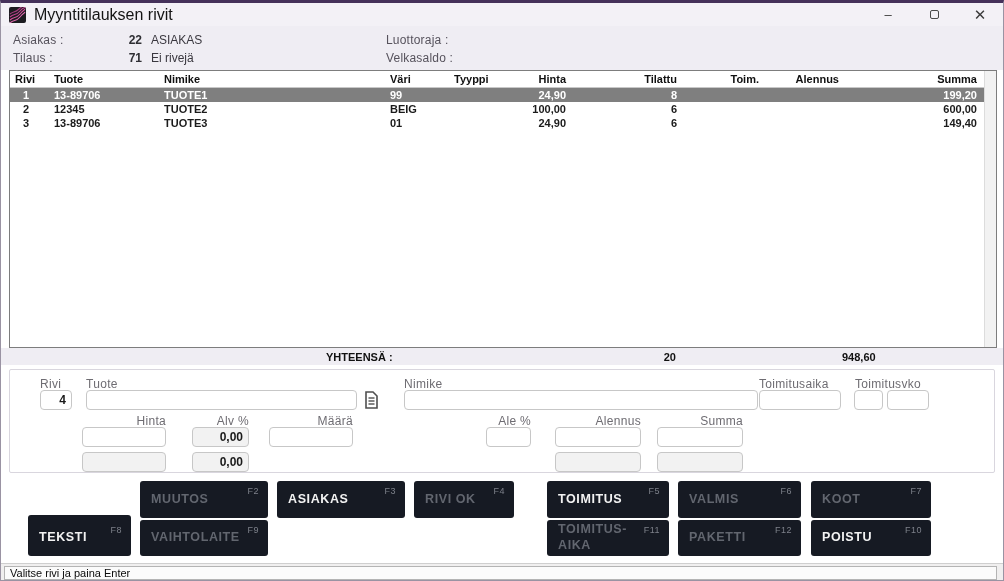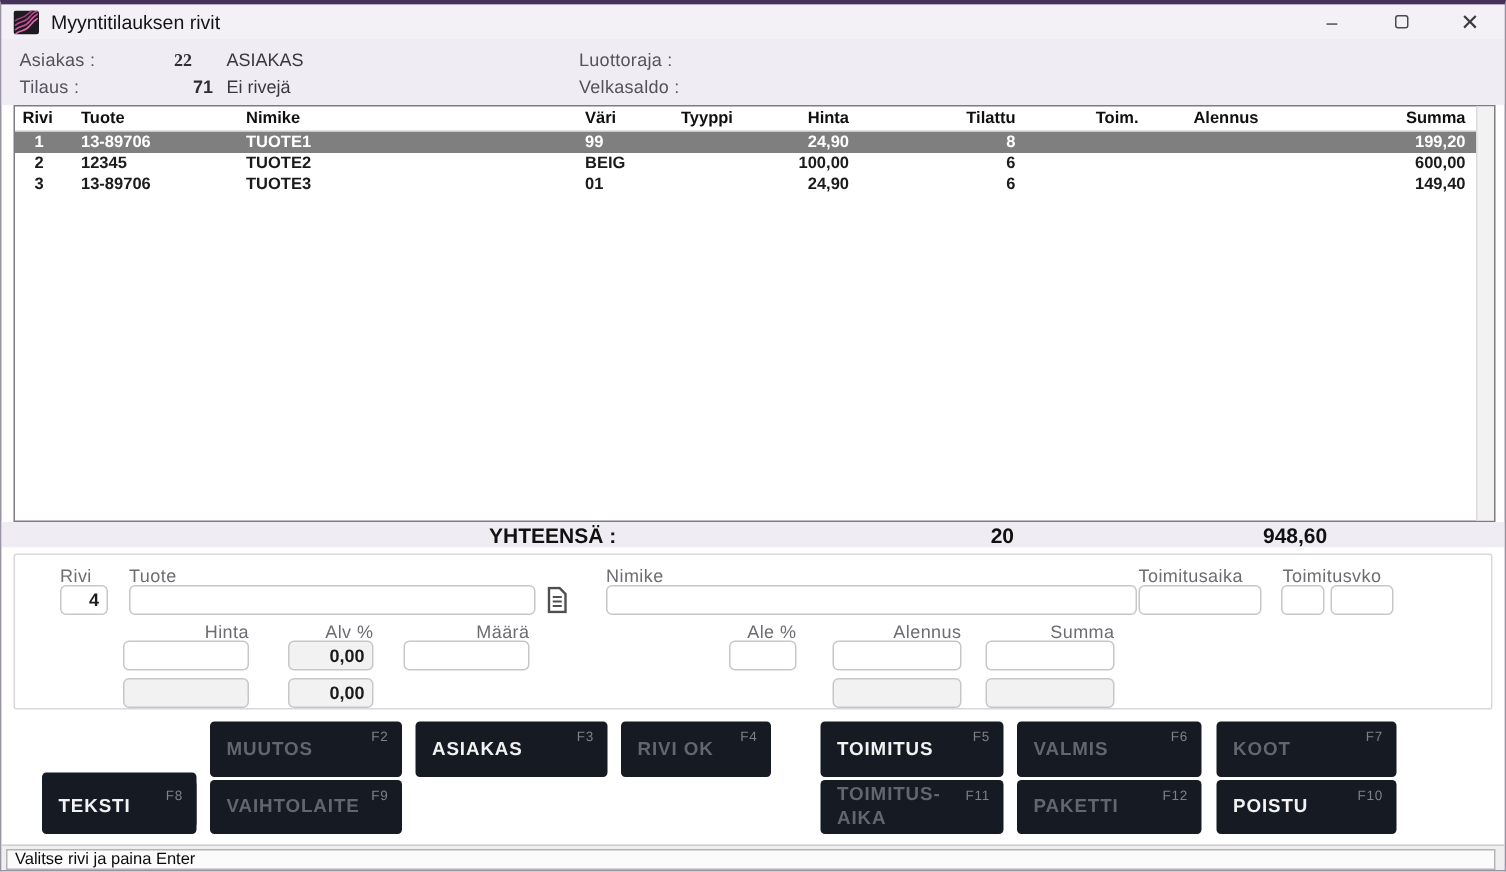--- a/index.html
+++ b/index.html
@@ -10,21 +10,21 @@
     position:relative; width:1004px; height:581px; background:#ffffff;
     border:1px solid #9a93a3; border-top:3px solid #45315a; overflow:hidden;
   }
 
   
   .titlebar {
     position:absolute; left:0; top:0; width:100%; height:23px;
     background:#f3f1f6; display:flex; align-items:center; padding-left:8px;
   }
   .app-icon { width:17px; height:16px; margin-right:8px; flex:0 0 auto; }
-  .title-text { font-size:13px; color:#141414; }
+  .title-text { font-size:16px; color:#141414; }
   .win-controls { position:absolute; right:0; top:0; height:23px; display:flex; }
   .win-btn { width:46px; height:23px; display:flex; align-items:center; justify-content:center; color:#3a3a3a; font-size:13px; }
   .max-glyph { width:9px; height:9px; border:1px solid #4a4a4a; border-radius:2px; }
 
   
   .infoarea { position:absolute; left:0; top:23px; width:100%; height:44px; background:#efedf3; }
   .info-label { position:absolute; font-size:12px; color:#56525c; letter-spacing:0.2px; }
   .info-num { position:absolute; width:46px; text-align:right; font-size:12px; color:#2e2e33; font-weight:bold; }
   .info-val { position:absolute; font-size:12px; color:#3a383f; }
 
@@ -54,21 +54,21 @@
   .tbody .tgrid { width:100%; }
   .theadwrap { position:absolute; left:0; top:0; right:12px; }
   .vscroll {
     position:absolute; right:0; top:0; width:12px; height:100%;
     background:#f2f2f2; border-left:1px solid #dcdcdc;
   }
 
   
   .totalsbar { position:absolute; left:0; top:345px; width:100%; height:17px; background:#efedf3; }
   .totalsbar .tgrid { position:absolute; left:8px; top:0; width:988px; height:17px; align-items:center; }
-  .totalsbar .c { font-weight:bold; font-size:14px; color:#111111; }
+  .totalsbar .c { font-weight:bold; font-size:11px; color:#111111; }
   .tot-label { grid-column:1 / 6; text-align:left; padding-left:317px; }
   .tot-tilattu { grid-column:7; text-align:right; padding-right:3px; }
   .tot-spacer8 { grid-column:8; } .tot-spacer9 { grid-column:9; }
   .tot-summa { grid-column:10; padding-right:28px; }
 
   
   .lower { position:absolute; left:0; top:362px; width:100%; height:198px; background:#ffffff; }
   .formpanel {
     position:absolute; left:8px; top:4px; width:986px; height:104px;
     background:#ffffff; border:1px solid #d9d6de; border-radius:2px;
@@ -131,21 +131,21 @@
           <span class="max-glyph"></span>
         </div>
       <div class="win-btn" style="font-size:15px;">
           <span>✕</span>
         </div>
     </div>
   </div>
 
   <div class="infoarea">
     <span class="info-label" style="left:12px; top:7px;">Asiakas :</span>
-    <span class="info-num" style="left:81px; top:7px;font-family:Liberation Serif, serif;">22</span>
+    <span class="info-num" style="left:95px; top:7px;">22</span>
     <span class="info-val" style="left:150px; top:7px;">ASIAKAS</span>
     <span class="info-label" style="left:385px; top:7px;">Luottoraja :</span>
     <span class="info-val" style="left:465px; top:7px;"></span>
 
     <span class="info-label" style="left:12px; top:25px;text-align:right;">Tilaus :</span>
     <span class="info-num" style="left:95px; top:25px;">71</span>
     <span class="info-val" style="left:150px; top:25px;">Ei rivejä</span>
     <span class="info-label" style="left:385px; top:25px;">Velkasaldo :</span>
     <span class="info-val" style="left:465px; top:25px;"></span>
   </div>

